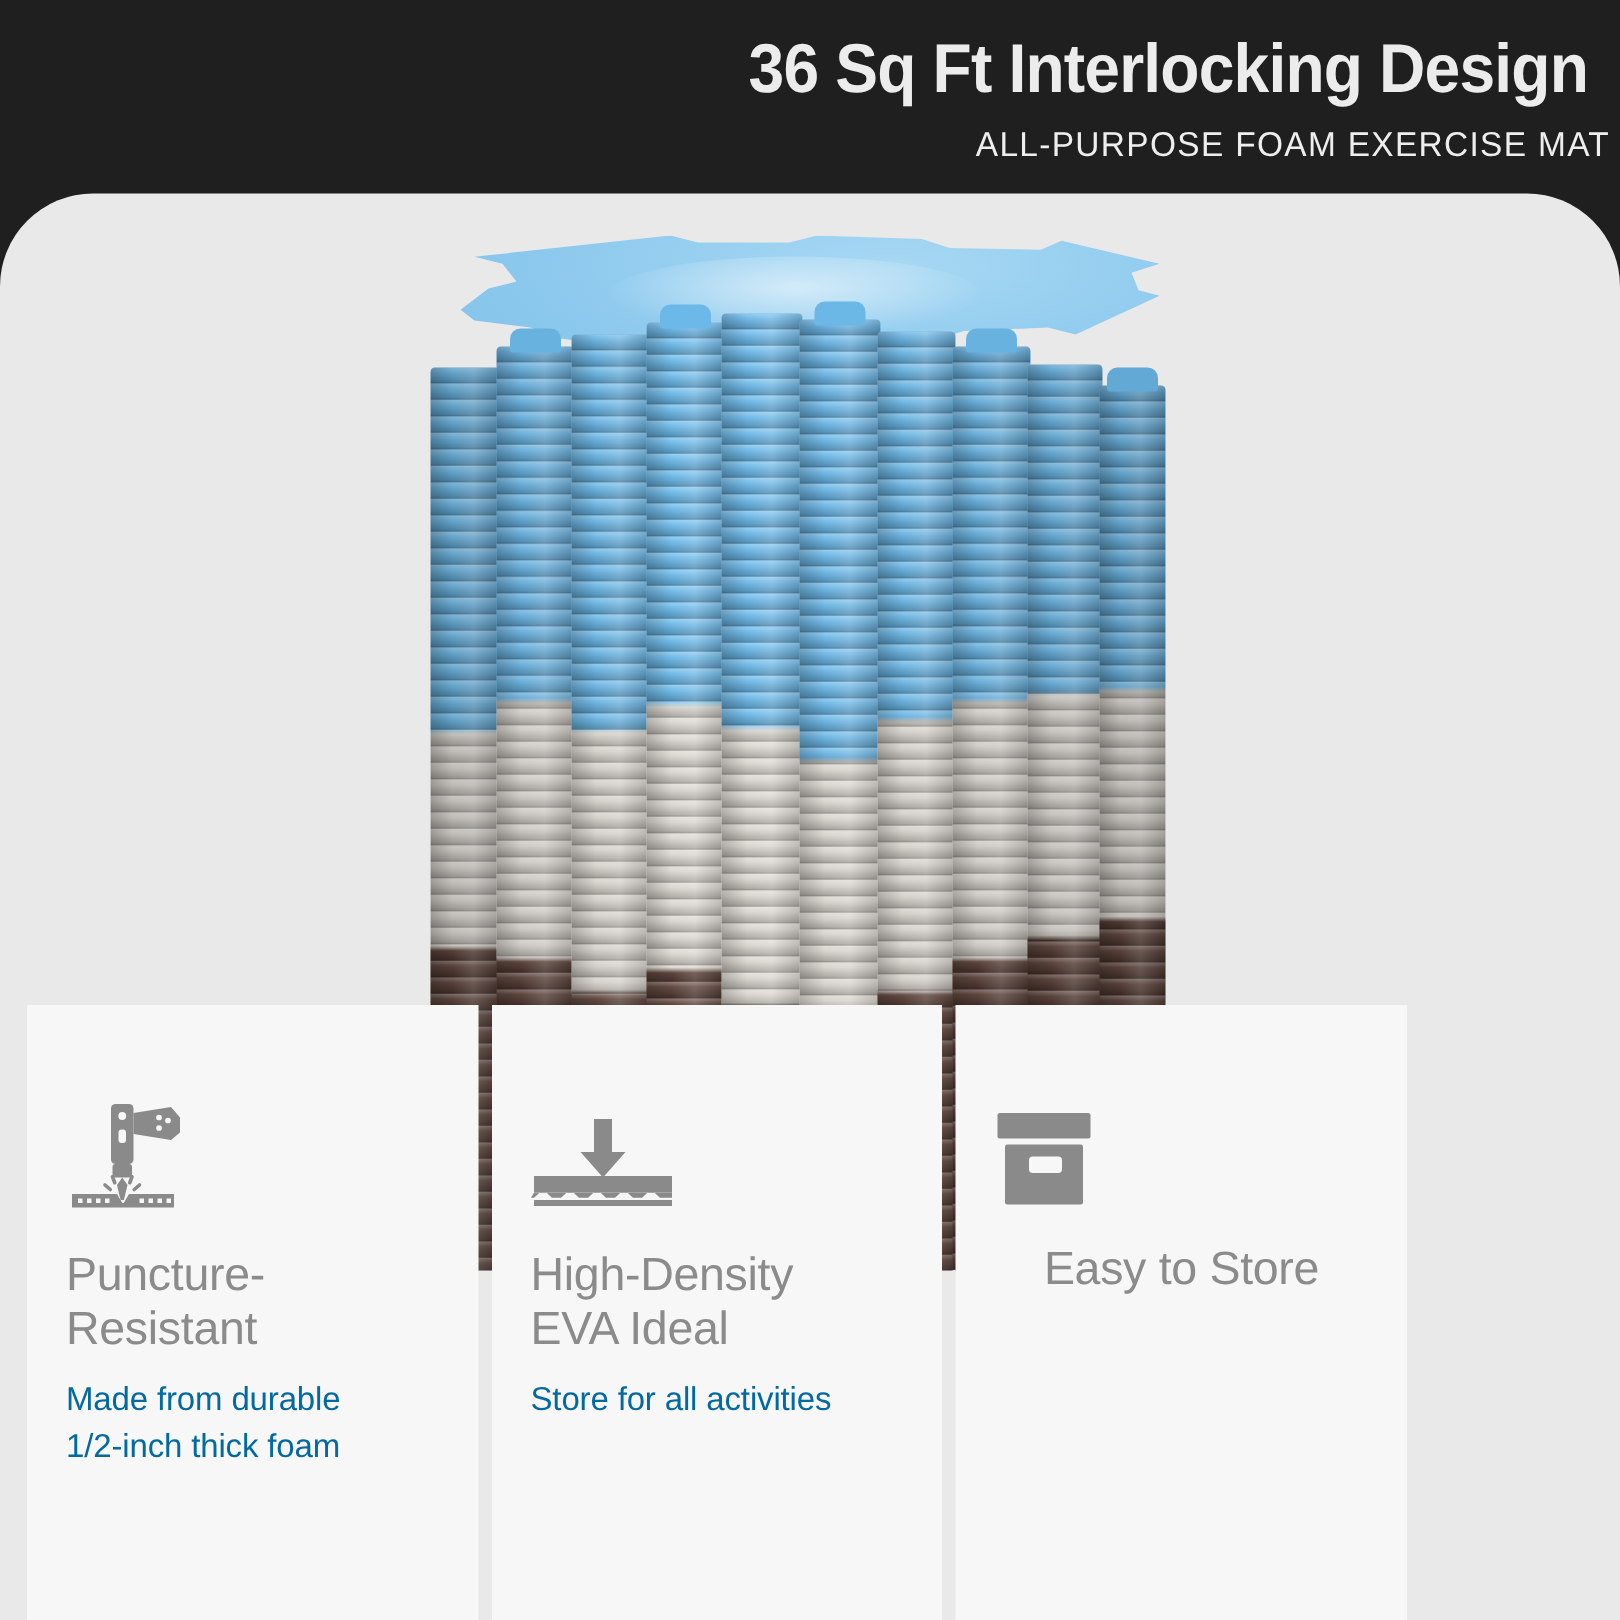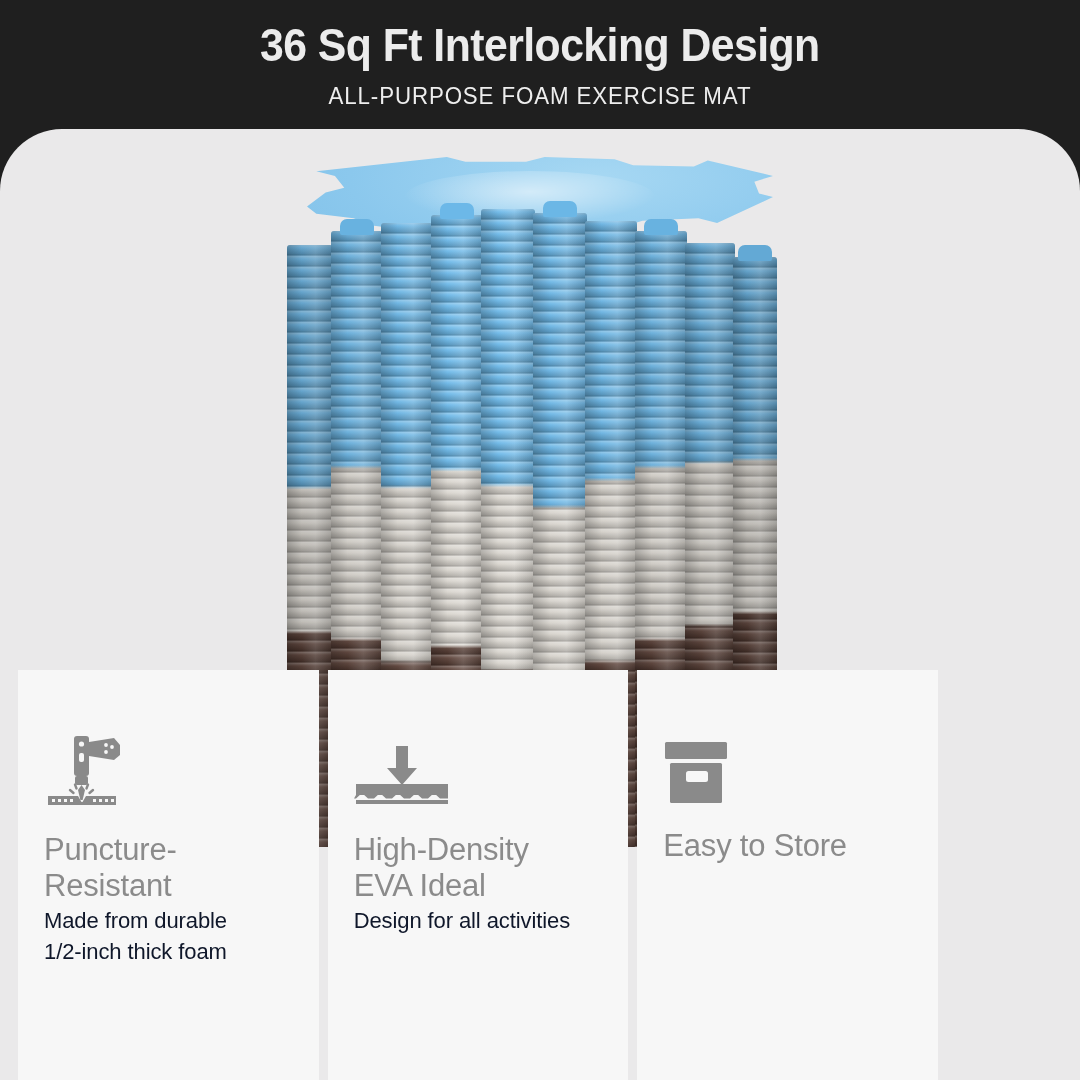--- a/index.html
+++ b/index.html
@@ -9,21 +9,21 @@
     background:#1f1f1f;
     overflow:hidden;
     position:relative;
   }
 
   
   .header {
     position:absolute; left:0; top:0; width:1080px; height:136px;
     background:#1f1f1f;
     display:flex; flex-direction:column;
-    align-items:center; justify-content:flex-start;
+    align-items:flex-end; justify-content:flex-start;
     padding-top:22px;
   }
   .header-title {
     font-size:46px; font-weight:bold; color:#ececec;
     letter-spacing:-0.6px; line-height:1.04;
     transform:scaleX(0.93); transform-origin:center;
     white-space:nowrap;
   }
   .header-sub {
     margin-top:13px;
@@ -112,25 +112,25 @@
     padding:44px 26px 0 26px;
     display:flex; flex-direction:column;
   }
   .card-icon { height:92px; display:flex; align-items:flex-end; }
   .card-title {
     font-size:31px; color:#8b8b8b; font-weight:400;
     line-height:1.17; margin-top:26px; letter-spacing:-0.2px;
     white-space:pre-line;
   }
   .card-desc {
-    font-size:22px; color:#0f172a; font-weight:400;
-    line-height:1.42; margin-top:0; letter-spacing:-0.1px;
+    font-size:22px; color:#0369a1; font-weight:400;
+    line-height:1.42; margin-top:12px; letter-spacing:-0.1px;
     white-space:pre-line;
   }
-  .card-3 .card-title { margin-top:22px; }
+  .card-3 .card-title { margin-top:22px;text-align:center; }
   svg { display:block; }
 </style>
 </head>
 <body>
 
 <div class="header">
   <div class="header-title">36 Sq Ft Interlocking Design</div>
   <div class="header-sub">ALL-PURPOSE FOAM EXERCISE MAT</div>
 </div>
 
@@ -228,21 +228,21 @@
         <svg width="96" height="62" viewBox="0 0 96 62" fill="#8a8a8a">
           <path d="M42 2 h12 v22 h9 l-15 17 l-15 -17 h9 Z"></path>
           <rect x="2" y="40" width="92" height="11"></rect>
           <path d="M2 51 h92 v3.5 l-8 0 l-6 -5.5 l-6 5.5 l-6 0 l-6 -5.5 l-6 5.5 l-6 0 l-6 -5.5 l-6 5.5
                    l-6 0 l-6 -5.5 l-6 5.5 l-6 0 l-6 -5.5 l-6 5.5 l-2 0 Z"></path>
           <rect x="2" y="56" width="92" height="4"></rect>
         </svg>
       </div>
       <div class="card-title">High-Density
 EVA Ideal</div>
-      <div class="card-desc">Design for all activities</div>
+      <div class="card-desc">Store for all activities</div>
     </div>
 
     <div class="card card-3">
       <div class="card-icon">
         <svg width="78" height="66" viewBox="0 0 78 66" fill="#8a8a8a">
           <rect x="2" y="2" width="62" height="17" rx="1.5"></rect>
           <rect x="7" y="23" width="52" height="40" rx="1.5"></rect>
           <rect x="23" y="31" width="22" height="11" rx="2.5" fill="#f7f7f7"></rect>
         </svg>
       </div>

